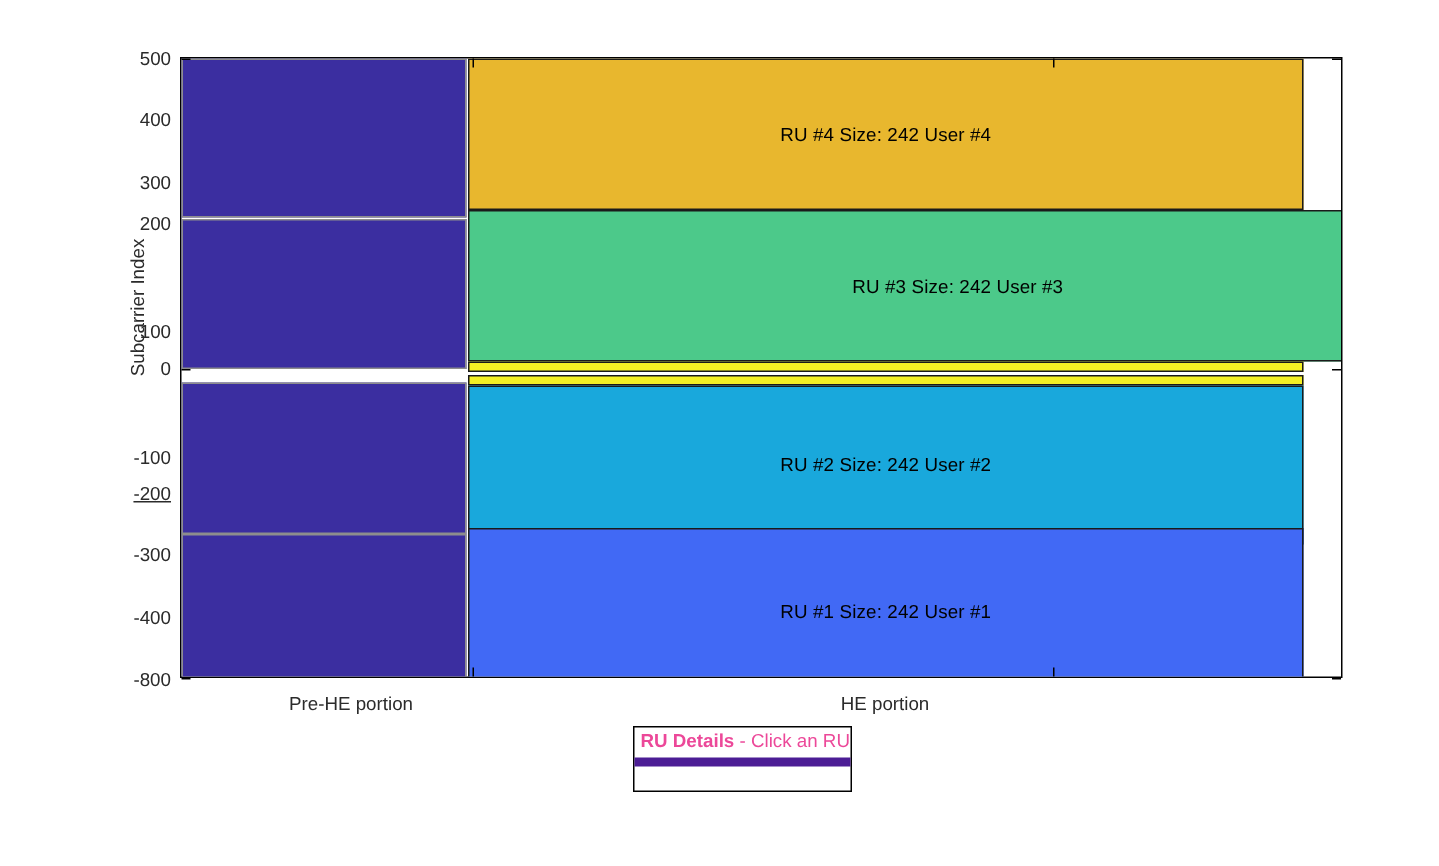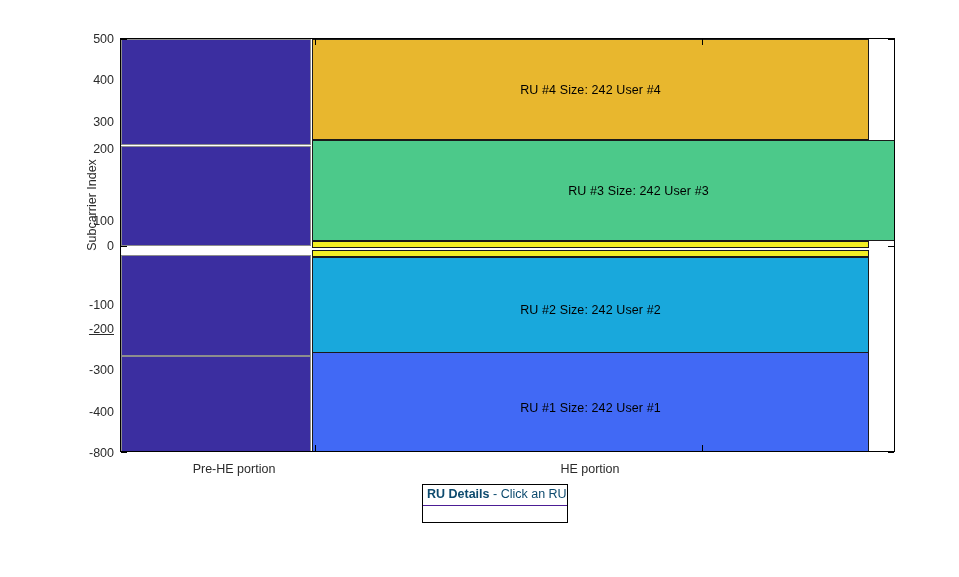--- a/index.html
+++ b/index.html
@@ -91,23 +91,23 @@
     position:absolute;
     left:422px;top:484px;
     width:146px;
     border:1px solid #000000;
     box-sizing:border-box;
     background:#ffffff;
   }
   .details-header{
     font-size:12.5px;
     font-weight:bold;
-    color:#0c4a6e;
+    color:#ec4899;
     padding:2px 4px 3px 4px;
-    border-bottom:1px solid #4c1d95;
+    border-bottom:6px solid #4c1d95;
     white-space:nowrap;
     line-height:15px;
   }
   .details-header .sub{font-weight:normal;}
   .details-body{
     height:16px;
   }
 </style>
 </head>
 <body>

